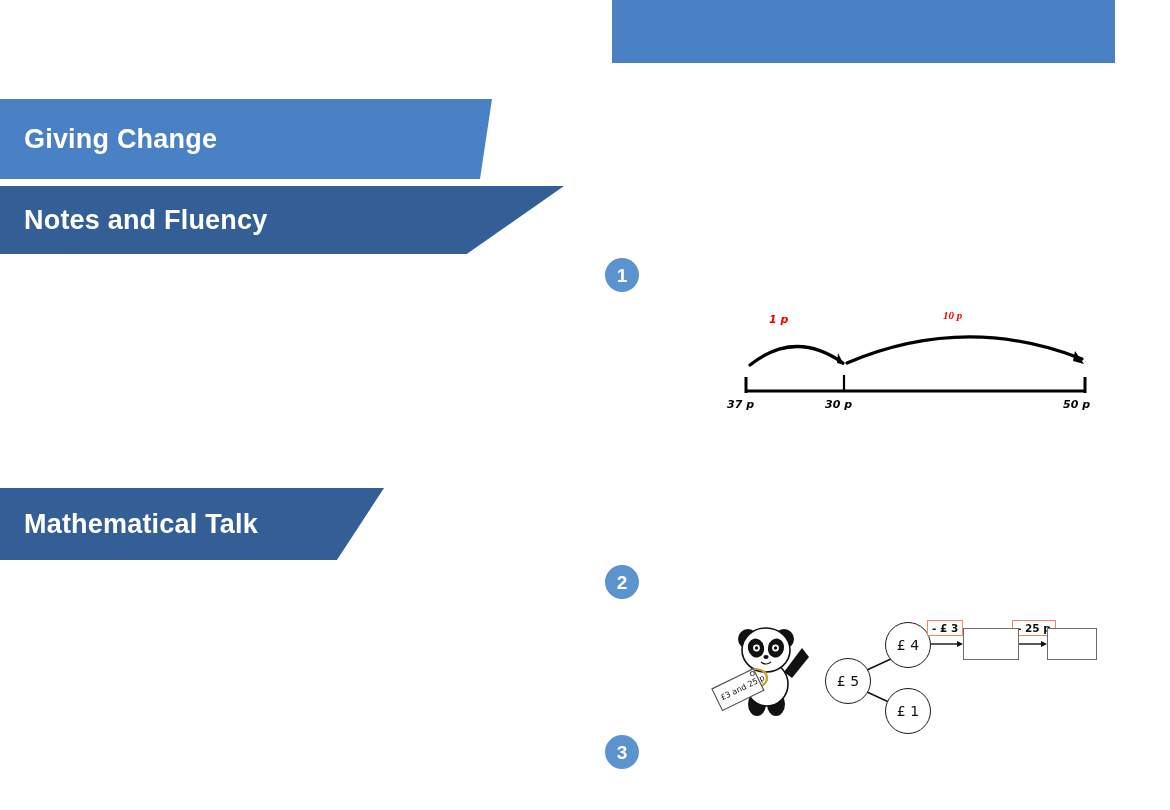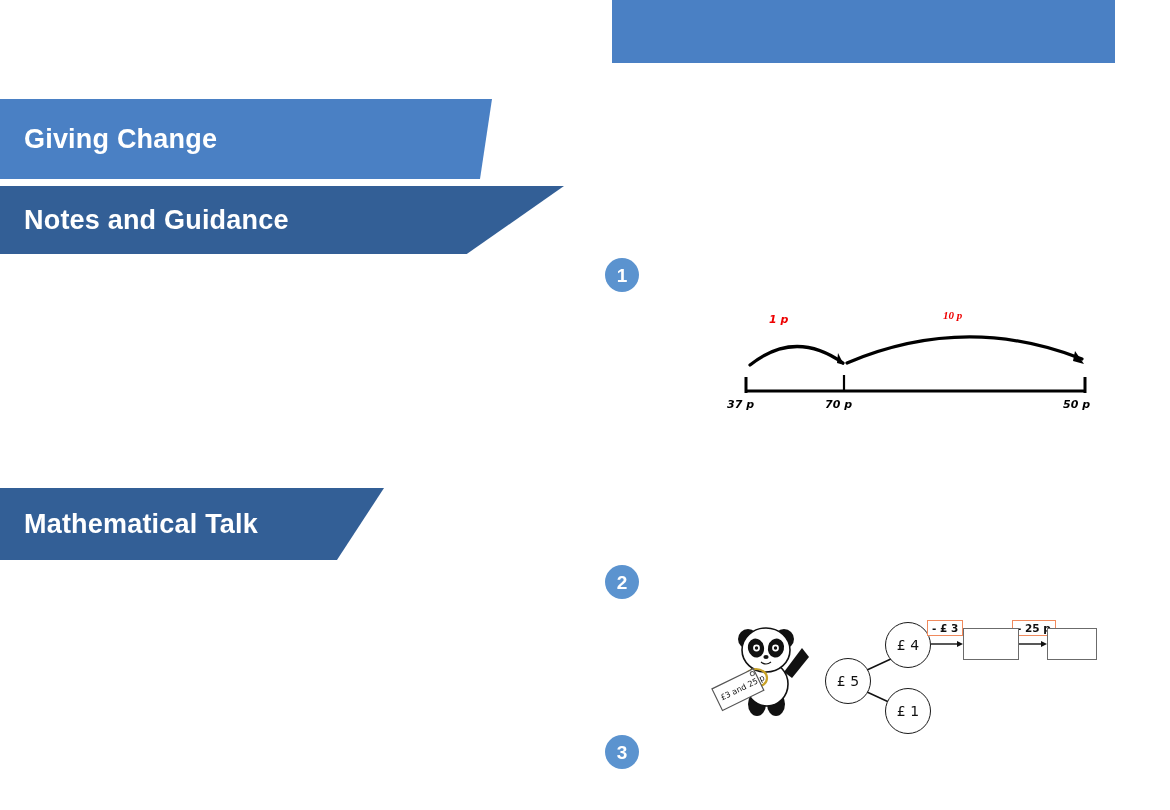--- a/index.html
+++ b/index.html
@@ -199,21 +199,21 @@
 
 <div class="page">
 
   <div class="top-right-block"></div>
 
   <div class="banner giving-change">
     <span class="banner-label">Giving Change</span>
   </div>
 
   <div class="banner notes-guidance">
-    <span class="banner-label">Notes and Guidance</span>
+    <span class="banner-label">Notes and Fluency</span>
   </div>
 
   <div class="banner mathematical-talk">
     <span class="banner-label">Mathematical Talk</span>
   </div>
 
 
   <div class="qbadge badge-1">1</div>
   <div class="qbadge badge-2">2</div>
   <div class="qbadge badge-3">3</div>
@@ -230,21 +230,21 @@
       <path d="M 113 48 L 119 60 L 112 58 Z" fill="#000000"></path>
 
       <path d="M 122 58 Q 240 8 357 54" stroke="#000000" stroke-width="3.2" fill="none" stroke-linecap="round"></path>
       <path d="M 350 46 L 359 59 L 348 56 Z" fill="#000000"></path>
     </svg>
 
     <span class="nl-label nl-jump" style="left: 44px; top: 8px;">1 p</span>
     <span class="nl-label nl-jump" style="left: 218px; top: 4px; font-family: Liberation Serif, serif;">10 p</span>
 
     <span class="nl-label" style="left: 2px; top: 93px;">37 p</span>
-    <span class="nl-label" style="left: 100px; top: 93px;">70 p</span>
+    <span class="nl-label" style="left: 100px; top: 93px;">30 p</span>
     <span class="nl-label" style="left: 338px; top: 93px;">50 p</span>
   </div>
 
   <div class="q2-wrap">
 
     <div class="panda">
       <svg width="110" height="110" viewBox="0 0 110 110">
 
         <path d="M 74 60 L 92 36 L 99 45 L 82 66 Z" fill="#111111"></path>
 

